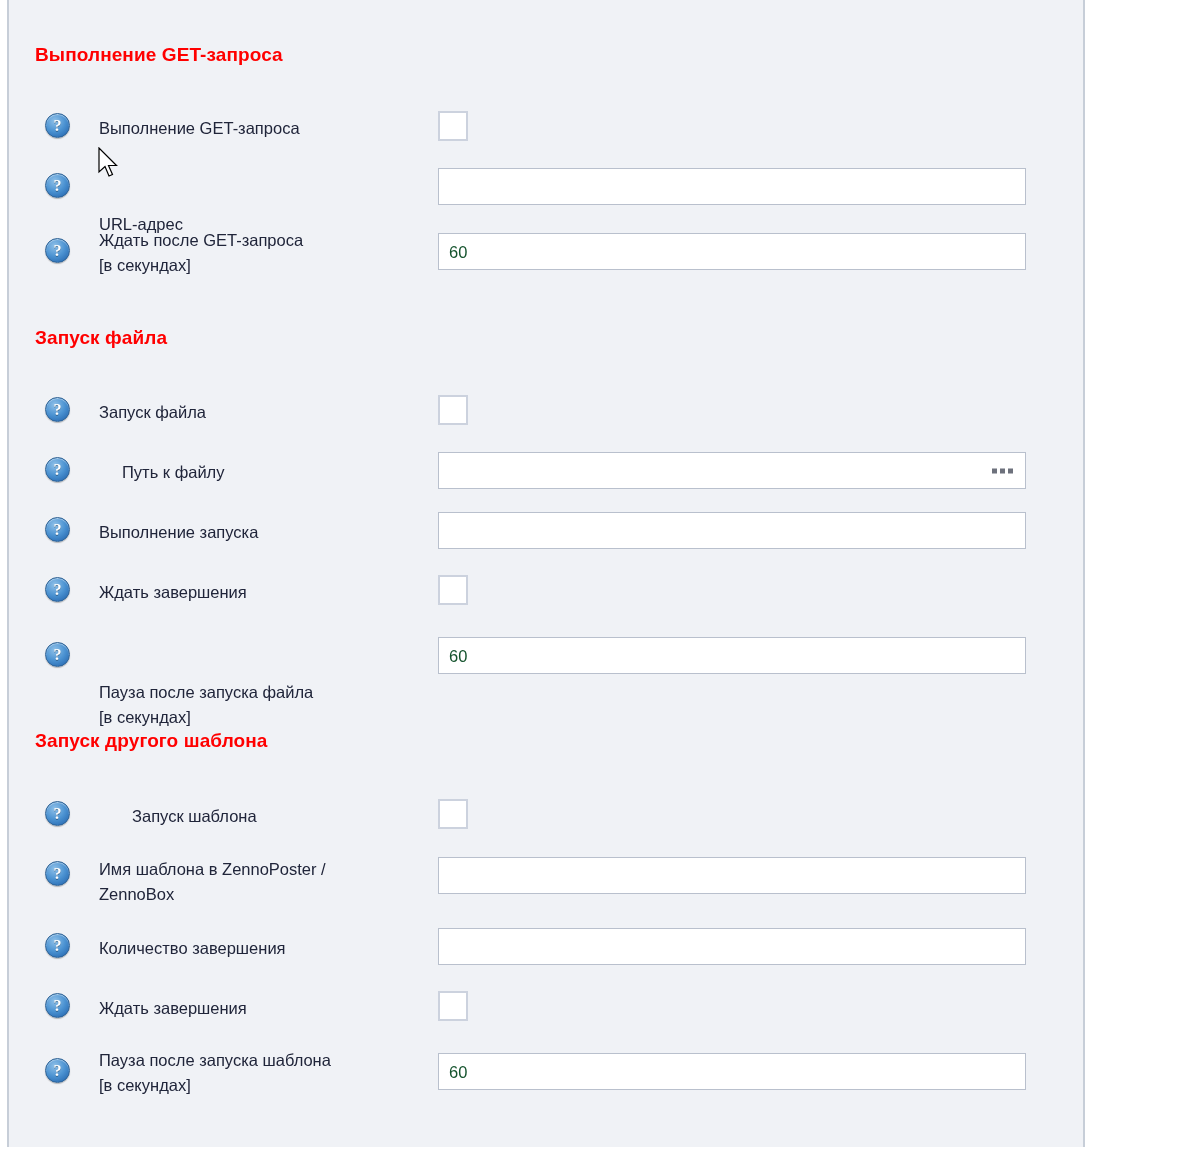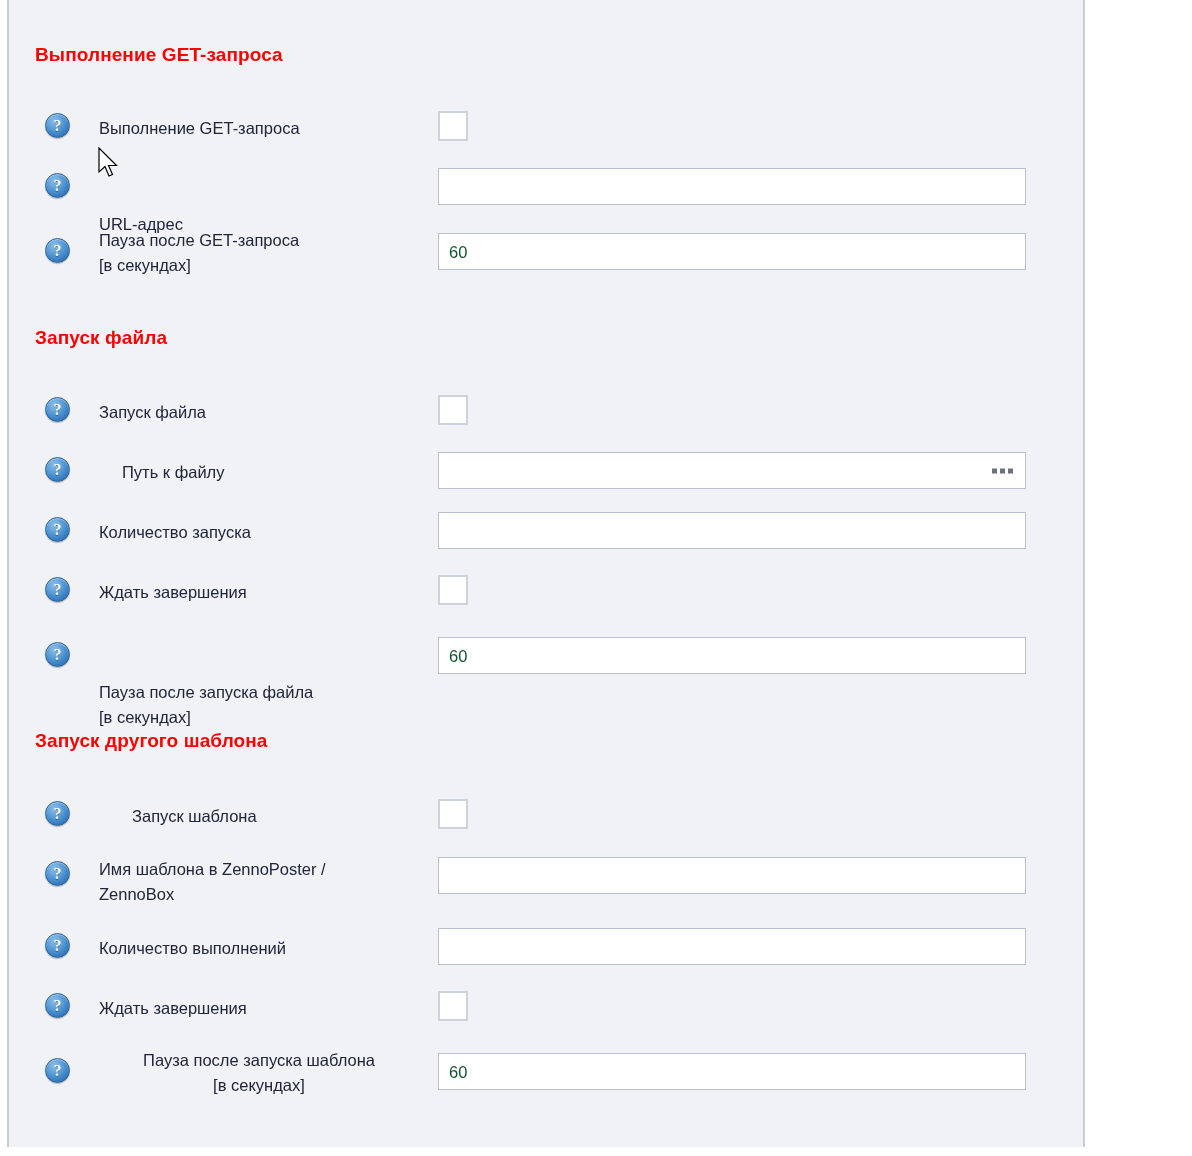--- a/index.html
+++ b/index.html
@@ -155,21 +155,21 @@
   <div class="row">
     <div class="help-icon" style="top:173px;"></div>
     <div class="label" style="top:176px;margin-top:36px;">URL-адрес</div>
     <div class="textbox" style="top:168px;">
       <span class="value"></span>
     </div>
   </div>
 
   <div class="row">
     <div class="help-icon" style="top:238px;"></div>
-    <div class="label" style="top:228px;">Пауза после GET-запроса
+    <div class="label" style="top:228px;">Ждать после GET-запроса
 [в секундах]</div>
     <div class="textbox" style="top:233px;">
       <span class="value">60</span>
     </div>
   </div>
 
   <div class="section-title" style="top:327px;">Запуск файла</div>
 
   <div class="row">
     <div class="help-icon" style="top:397px;"></div>
@@ -185,21 +185,21 @@
       <span class="browse-dots">
           <i></i>
           <i></i>
           <i></i>
         </span>
     </div>
   </div>
 
   <div class="row">
     <div class="help-icon" style="top:517px;"></div>
-    <div class="label" style="top:520px;">Количество запуска</div>
+    <div class="label" style="top:520px;">Выполнение запуска</div>
     <div class="textbox" style="top:512px;">
       <span class="value"></span>
     </div>
   </div>
 
   <div class="row">
     <div class="help-icon" style="top:577px;"></div>
     <div class="label" style="top:580px;">Ждать завершения</div>
     <div class="checkbox" style="top:575px;"></div>
   </div>
@@ -225,35 +225,35 @@
     <div class="help-icon" style="top:861px;"></div>
     <div class="label" style="top:857px;">Имя шаблона в ZennoPoster /
 ZennoBox</div>
     <div class="textbox" style="top:857px;">
       <span class="value"></span>
     </div>
   </div>
 
   <div class="row">
     <div class="help-icon" style="top:933px;"></div>
-    <div class="label" style="top:936px;">Количество выполнений</div>
+    <div class="label" style="top:936px;">Количество завершения</div>
     <div class="textbox" style="top:928px;">
       <span class="value"></span>
     </div>
   </div>
 
   <div class="row">
     <div class="help-icon" style="top:993px;"></div>
     <div class="label" style="top:996px;">Ждать завершения</div>
     <div class="checkbox" style="top:991px;"></div>
   </div>
 
   <div class="row">
     <div class="help-icon" style="top:1058px;"></div>
-    <div class="label" style="top:1048px;text-align:center;">Пауза после запуска шаблона
+    <div class="label" style="top:1048px;">Пауза после запуска шаблона
 [в секундах]</div>
     <div class="textbox" style="top:1053px;">
       <span class="value">60</span>
     </div>
   </div>
 
   <svg id="cursor" viewBox="0 0 22 33" style="left: 89px; top: 147px;">
     <polygon points="1,1 1,25 7,19.5 11,29 14.5,27.5 10.5,18.5 18.5,18.5" fill="#ffffff" stroke="#000000" stroke-width="1.2" stroke-linejoin="miter"></polygon>
   </svg>
 

